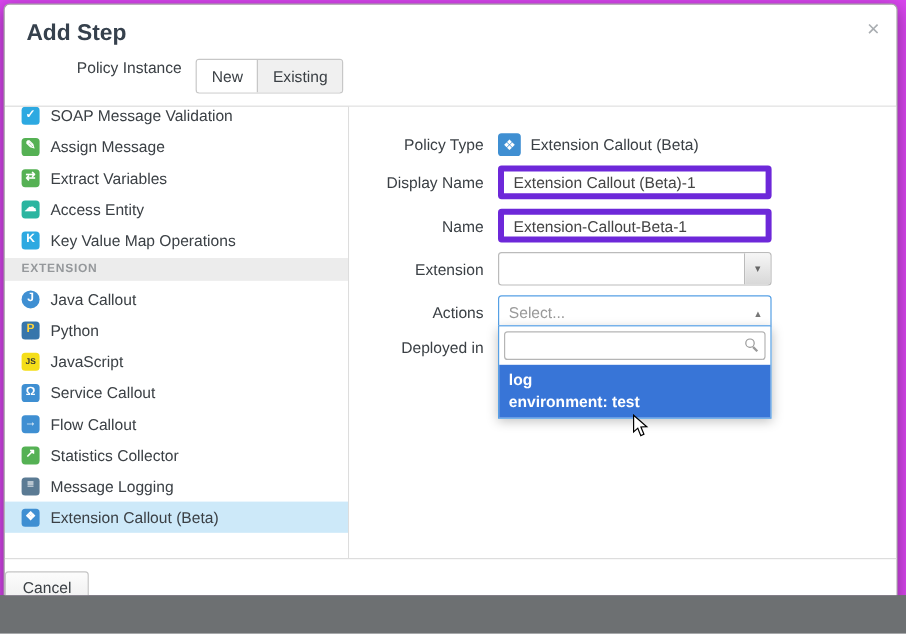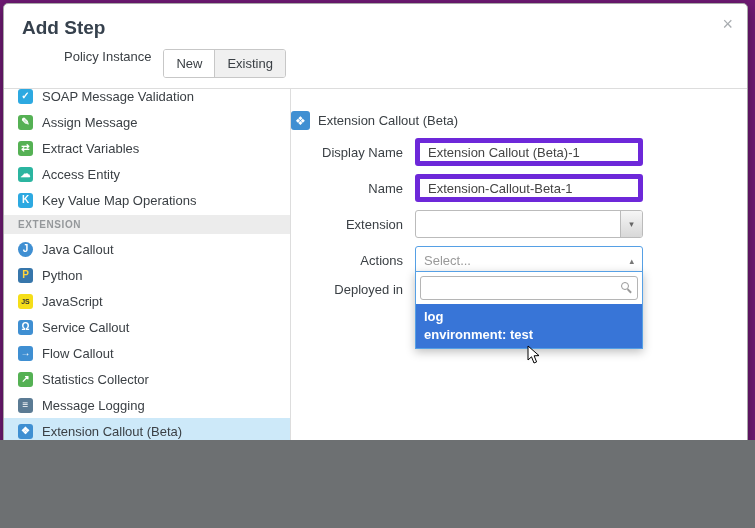--- a/index.html
+++ b/index.html
@@ -1,17 +1,17 @@
 <!DOCTYPE html>
 <html><head>
 <meta charset="utf-8">
 <style>
   * { box-sizing: border-box; margin: 0; padding: 0; }
   body { font-family: "Liberation Sans", sans-serif; background: #6d7072; }
-  .stage { position: relative; width: 755px; height: 440px; background: #701a75; overflow: hidden; }
+  .stage { position: relative; width: 755px; height: 496px; background: #d946ef; overflow: hidden; }
 
   
   .under-pill { position: absolute; left: 130px; top: 517px; width: 44px; height: 8px; background: #aac7da; border-radius: 3px; opacity: .8; }
   .under-strip { position: absolute; left: 0; top: 521px; width: 100%; height: 7px; background: #797c7e; }
 
   .modal { position: absolute; left: 3px; top: 3px; width: 745px; height: 511px; background: #fff;
            border: 1px solid #a8a8a8; border-radius: 5px; box-shadow: 0 4px 14px rgba(0,0,0,.4);
            display: flex; flex-direction: column; overflow: hidden; }
 
   .modal-header { position: relative; padding: 13px 18px 4px 18px; }
@@ -159,20 +159,21 @@
             <div class="plist-item selected">
               <span class="pl-icon" style="background: rgb(63, 143, 210); font-size: 10px;">❖</span>
               <span class="pl-label">Extension Callout (Beta)</span>
             </div>
           </div>
       </div>
 
       <div class="form-panel">
 
         <div class="form-row">
+          <div class="form-label">Policy Type</div>
           <div class="policy-type-value">
             <span class="pt-icon">❖</span>
             <span>Extension Callout (Beta)</span>
           </div>
         </div>
 
         <div class="form-row">
           <div class="form-label">Display Name</div>
           <input class="text-input" type="text" value="Extension Callout (Beta)-1" style="">
         </div>

